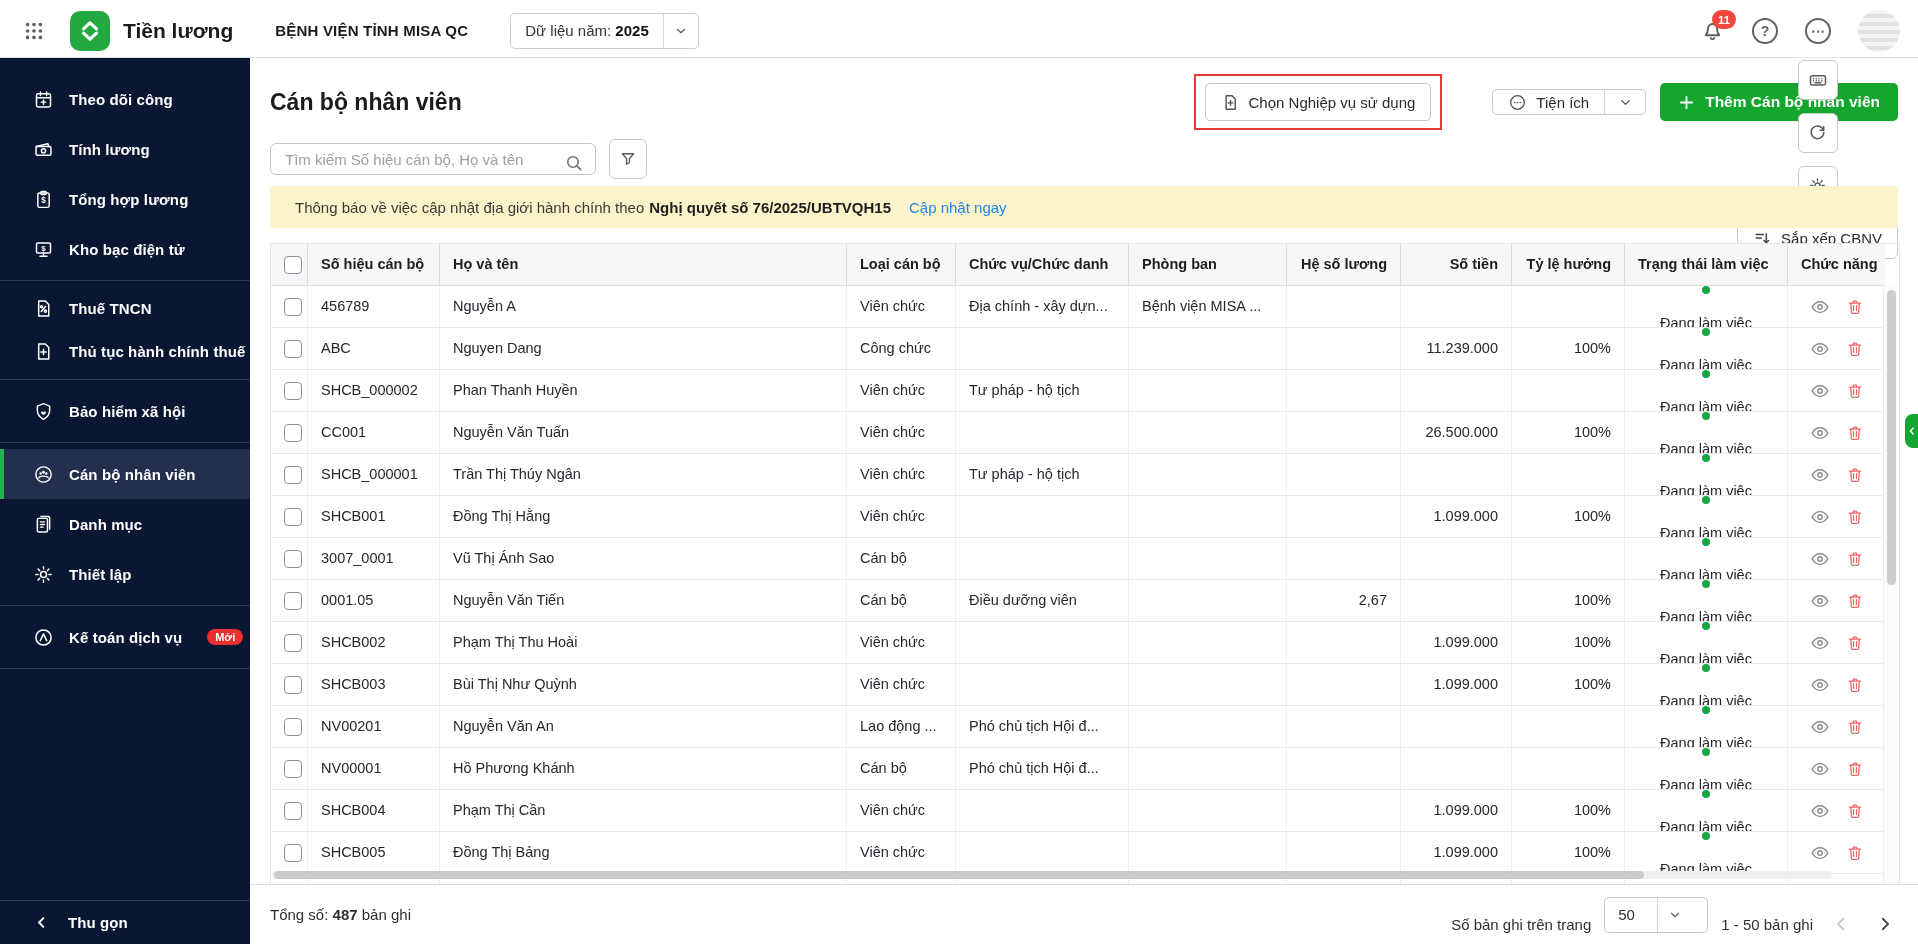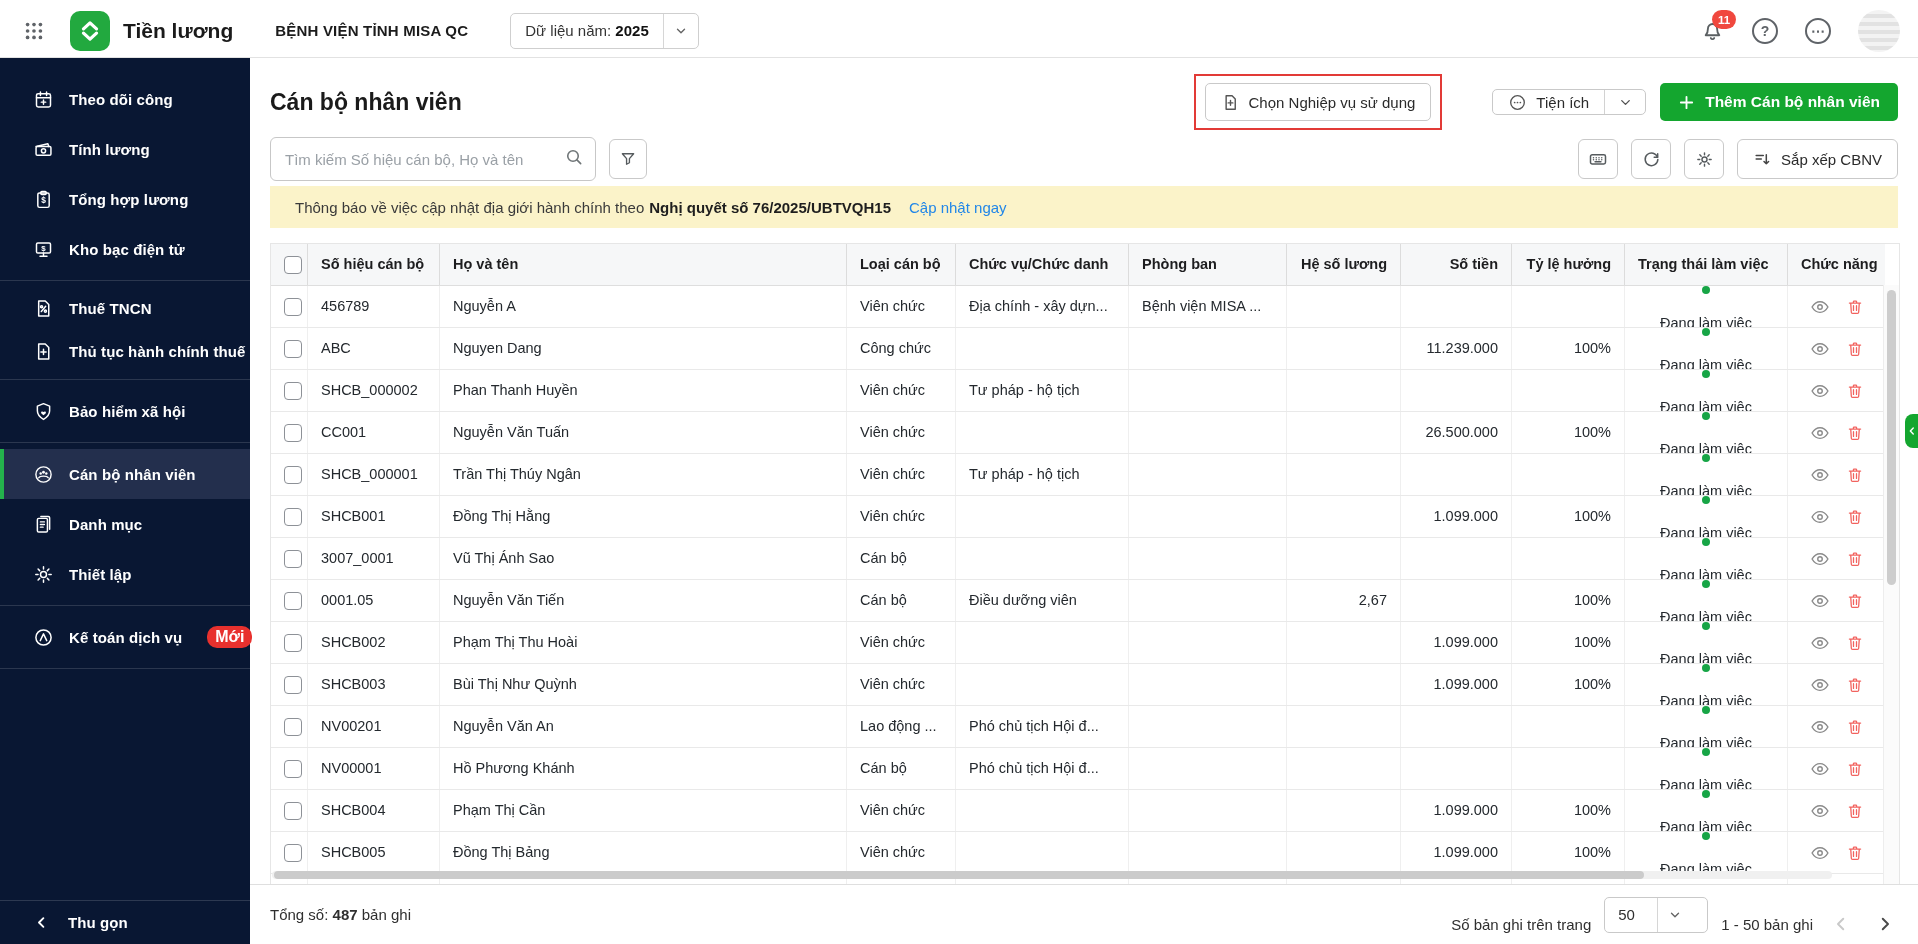--- a/index.html
+++ b/index.html
@@ -39,21 +39,21 @@
   .sidebar{ position:absolute; left:0; top:58px; width:250px; height:886px; background:#091733; color:#fff; z-index:20;
     display:flex; flex-direction:column; }
   .menu{ padding-top:16px; }
   .s-item{ height:50px; display:flex; align-items:center; padding-left:28px; gap:15px; cursor:pointer;
     border-left:4px solid transparent; }
   .s-item.compact{ height:43px; }
   .s-item.active{ background:#232f4d; border-left:4px solid #24b24c; }
   .s-ic{ width:22px; display:flex; justify-content:center; color:#fff; flex:0 0 22px;}
   .s-label{ font-size:15px; font-weight:600; letter-spacing:.1px; white-space:nowrap;}
   .s-div{ height:1px; background:rgba(255,255,255,.14); margin:6px 0; }
-  .badge-new{ background:#e8312e; color:#fff; font-size:16px; font-weight:700; border-radius:10px;
+  .badge-new{ background:#e8312e; color:#fff; font-size:11px; font-weight:700; border-radius:10px;
     padding:2px 8px; margin-left:10px;}
   .collapse-bar{ margin-top:auto; height:44px; border-top:1px solid rgba(255,255,255,.15);
     display:flex; align-items:center; padding-left:30px; gap:16px; cursor:pointer;}
   .collapse-bar .s-label{ font-weight:700; }
 
   
   .main{ position:absolute; left:250px; top:58px; width:1668px; height:886px; background:#fff; }
 
   .page-head{ position:absolute; left:20px; right:20px; top:18px; height:52px;
     display:flex; align-items:center; justify-content:space-between;}
@@ -64,28 +64,28 @@
     background:#fff; font-size:15px; color:#2b2b2b; padding:0 15px; cursor:pointer; font-weight:500;}
   .split-btn{ display:flex; align-items:stretch; height:26px; border:1px solid #c9c9c9; border-radius:5px; overflow:hidden;margin-left:36px;}
   .split-main{ display:flex; align-items:center; gap:9px; padding:0 15px; font-size:15px; font-weight:500; color:#2b2b2b; cursor:pointer;}
   .split-sep{ width:1px; background:#d2d2d2; }
   .split-chev{ width:40px; display:flex; align-items:center; justify-content:center; color:#555; cursor:pointer;}
   .btn-green{ height:38px; background:#14a62f; border:none; border-radius:5px; color:#fff; font-size:15.5px;
     font-weight:700; display:flex; align-items:center; gap:10px; padding:0 18px; cursor:pointer;}
 
   .filter-row{ position:absolute; left:20px; right:20px; top:80px; height:42px; display:flex; align-items:center;}
   .search-box{ position:relative; width:326px; }
-  .search-input{ width:326px; height:44px; border:1px solid #c7c7c7; border-radius:6px; padding:0 40px 0 14px;
+  .search-input{ width:326px; height:32px; border:1px solid #c7c7c7; border-radius:6px; padding:0 40px 0 14px;
     font-size:15px; color:#b91c1c; font-family:"Liberation Sans", sans-serif; outline:none;}
   .search-input::placeholder{ color:#9aa0a6; }
   .search-ic{ position:absolute; right:12px; top:10px; color:#6f7577; }
   .sq-btn{ width:40px; height:40px; border:1px solid #c9c9c9; border-radius:6px; background:#fff; display:flex;
     align-items:center; justify-content:center; color:#565b5e; cursor:pointer;}
   .filter-btn{ margin-left:13px; width:38px;}
-  .right-tools{ margin-left:auto; display:flex; align-items:center; gap:13px;}
+  .right-tools{ margin-left:auto; display:flex; align-items:center; gap:13px;flex-direction:column;}
   .sort-btn{ height:40px; border:1px solid #c9c9c9; border-radius:6px; background:#fff; display:flex; align-items:center;
     gap:9px; padding:0 15px; font-size:15px; font-weight:500; color:#2b2b2b; cursor:pointer;}
 
   .banner{ position:absolute; left:20px; right:20px; top:128px; height:42px; background:#fbf3c9;
     display:flex; align-items:center; padding:0 25px; font-size:15px; color:#3a3a3a; }
   .banner b{ color:#1e1e1e; margin-left:5px;}
   .banner a{ color:#2287e8; margin-left:18px; text-decoration:none; font-weight:500; cursor:pointer;}
 
   
   .table-wrap{ position:absolute; left:20px; top:185px; width:1630px; height:641px;

